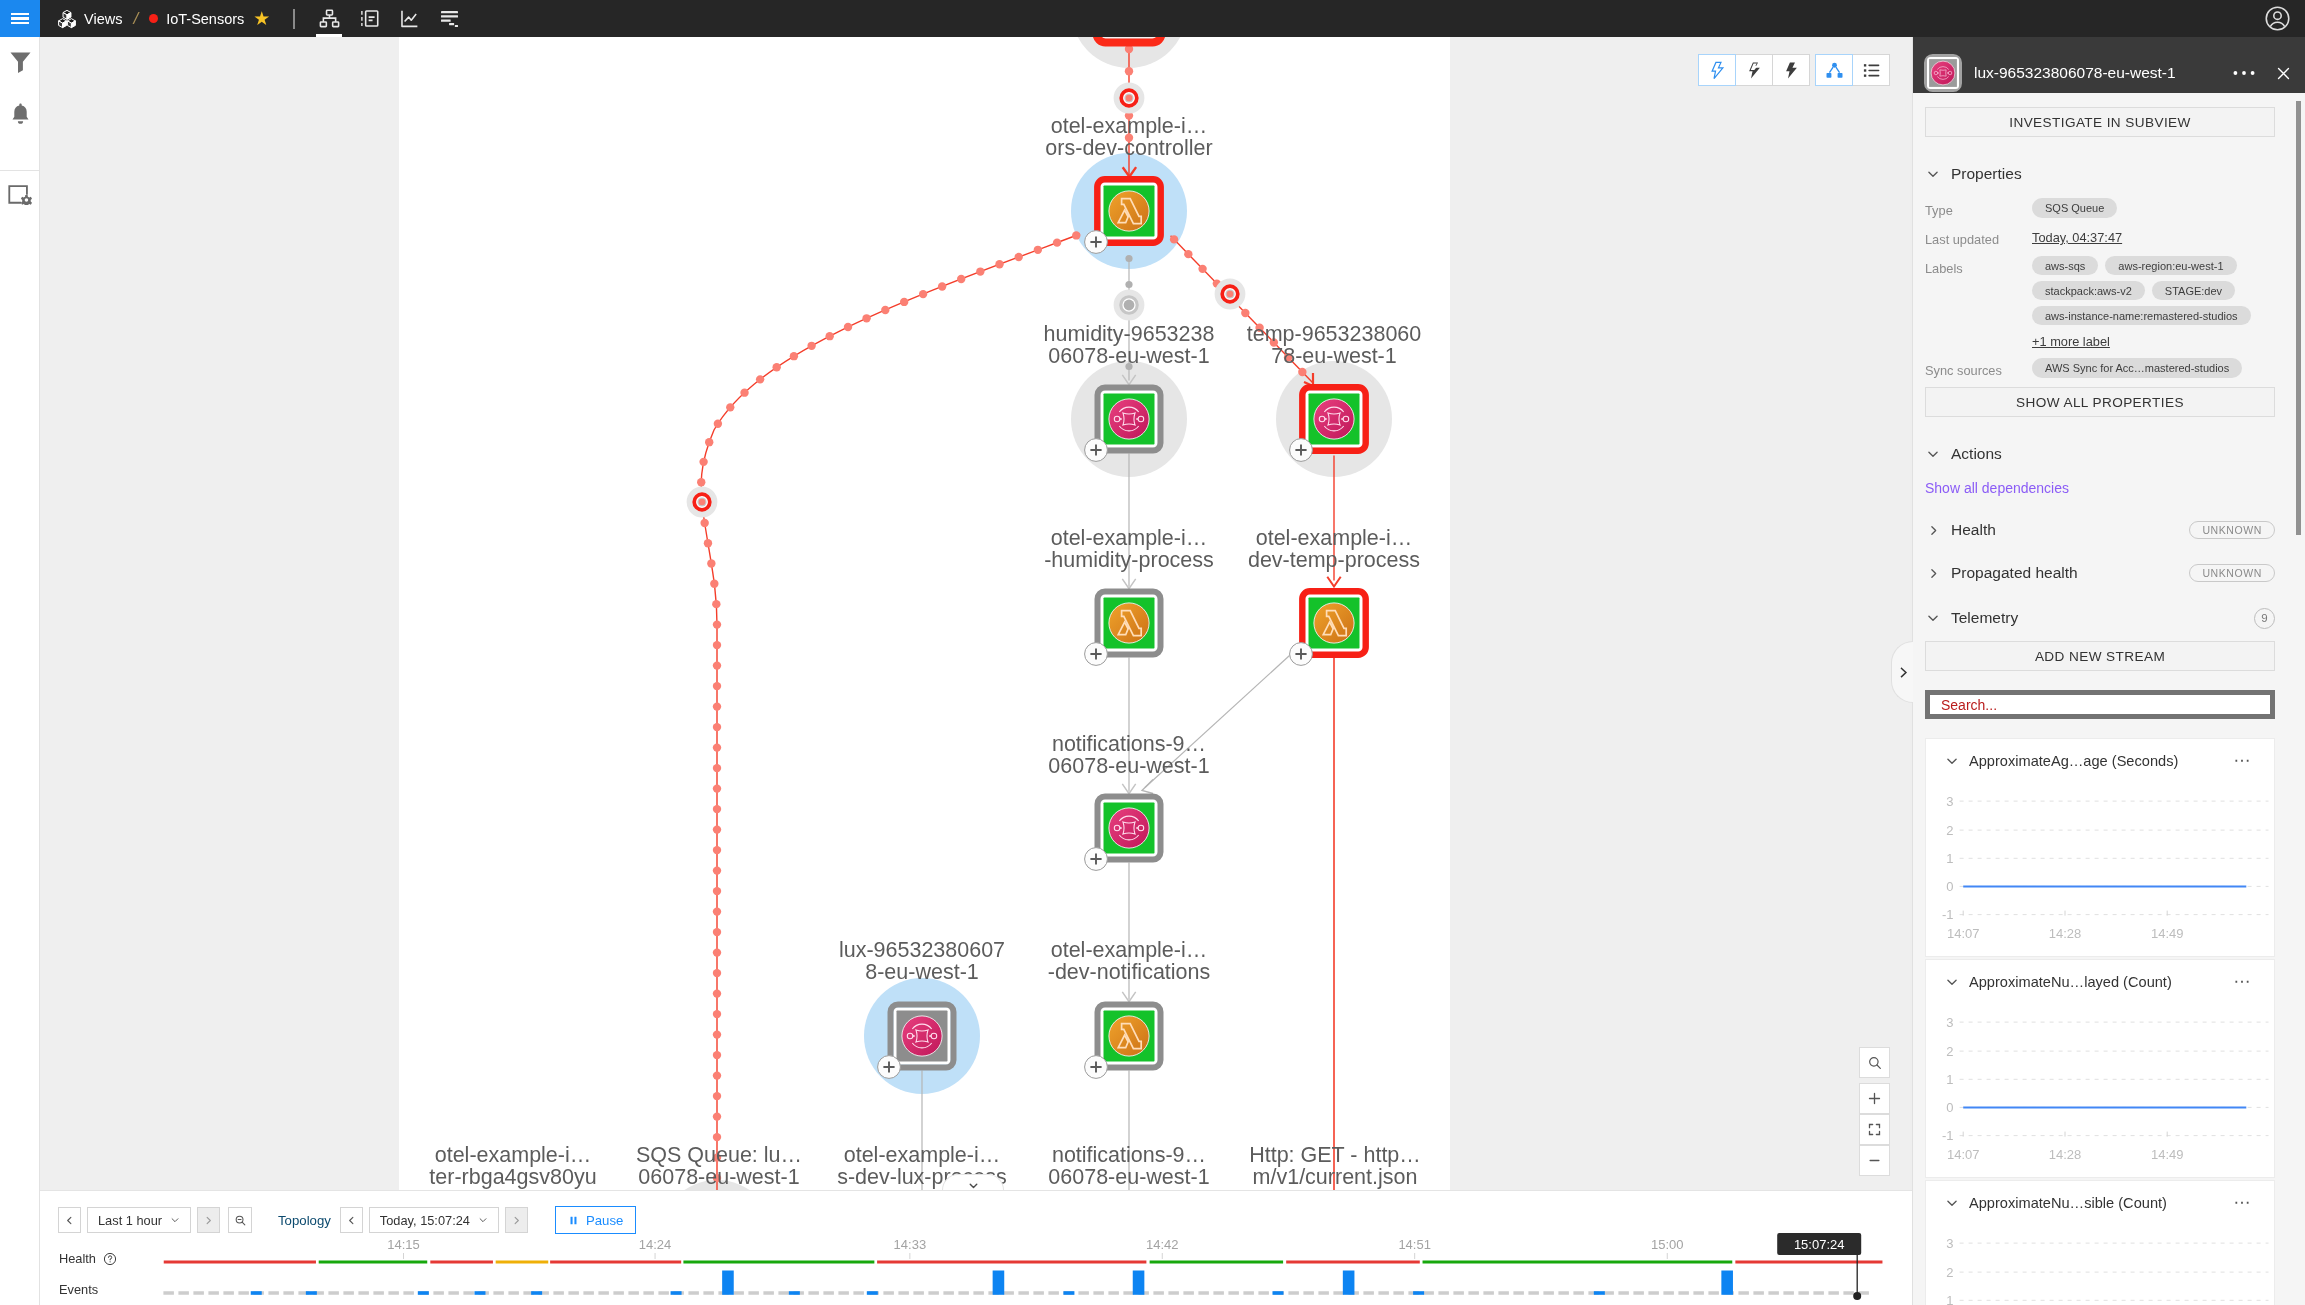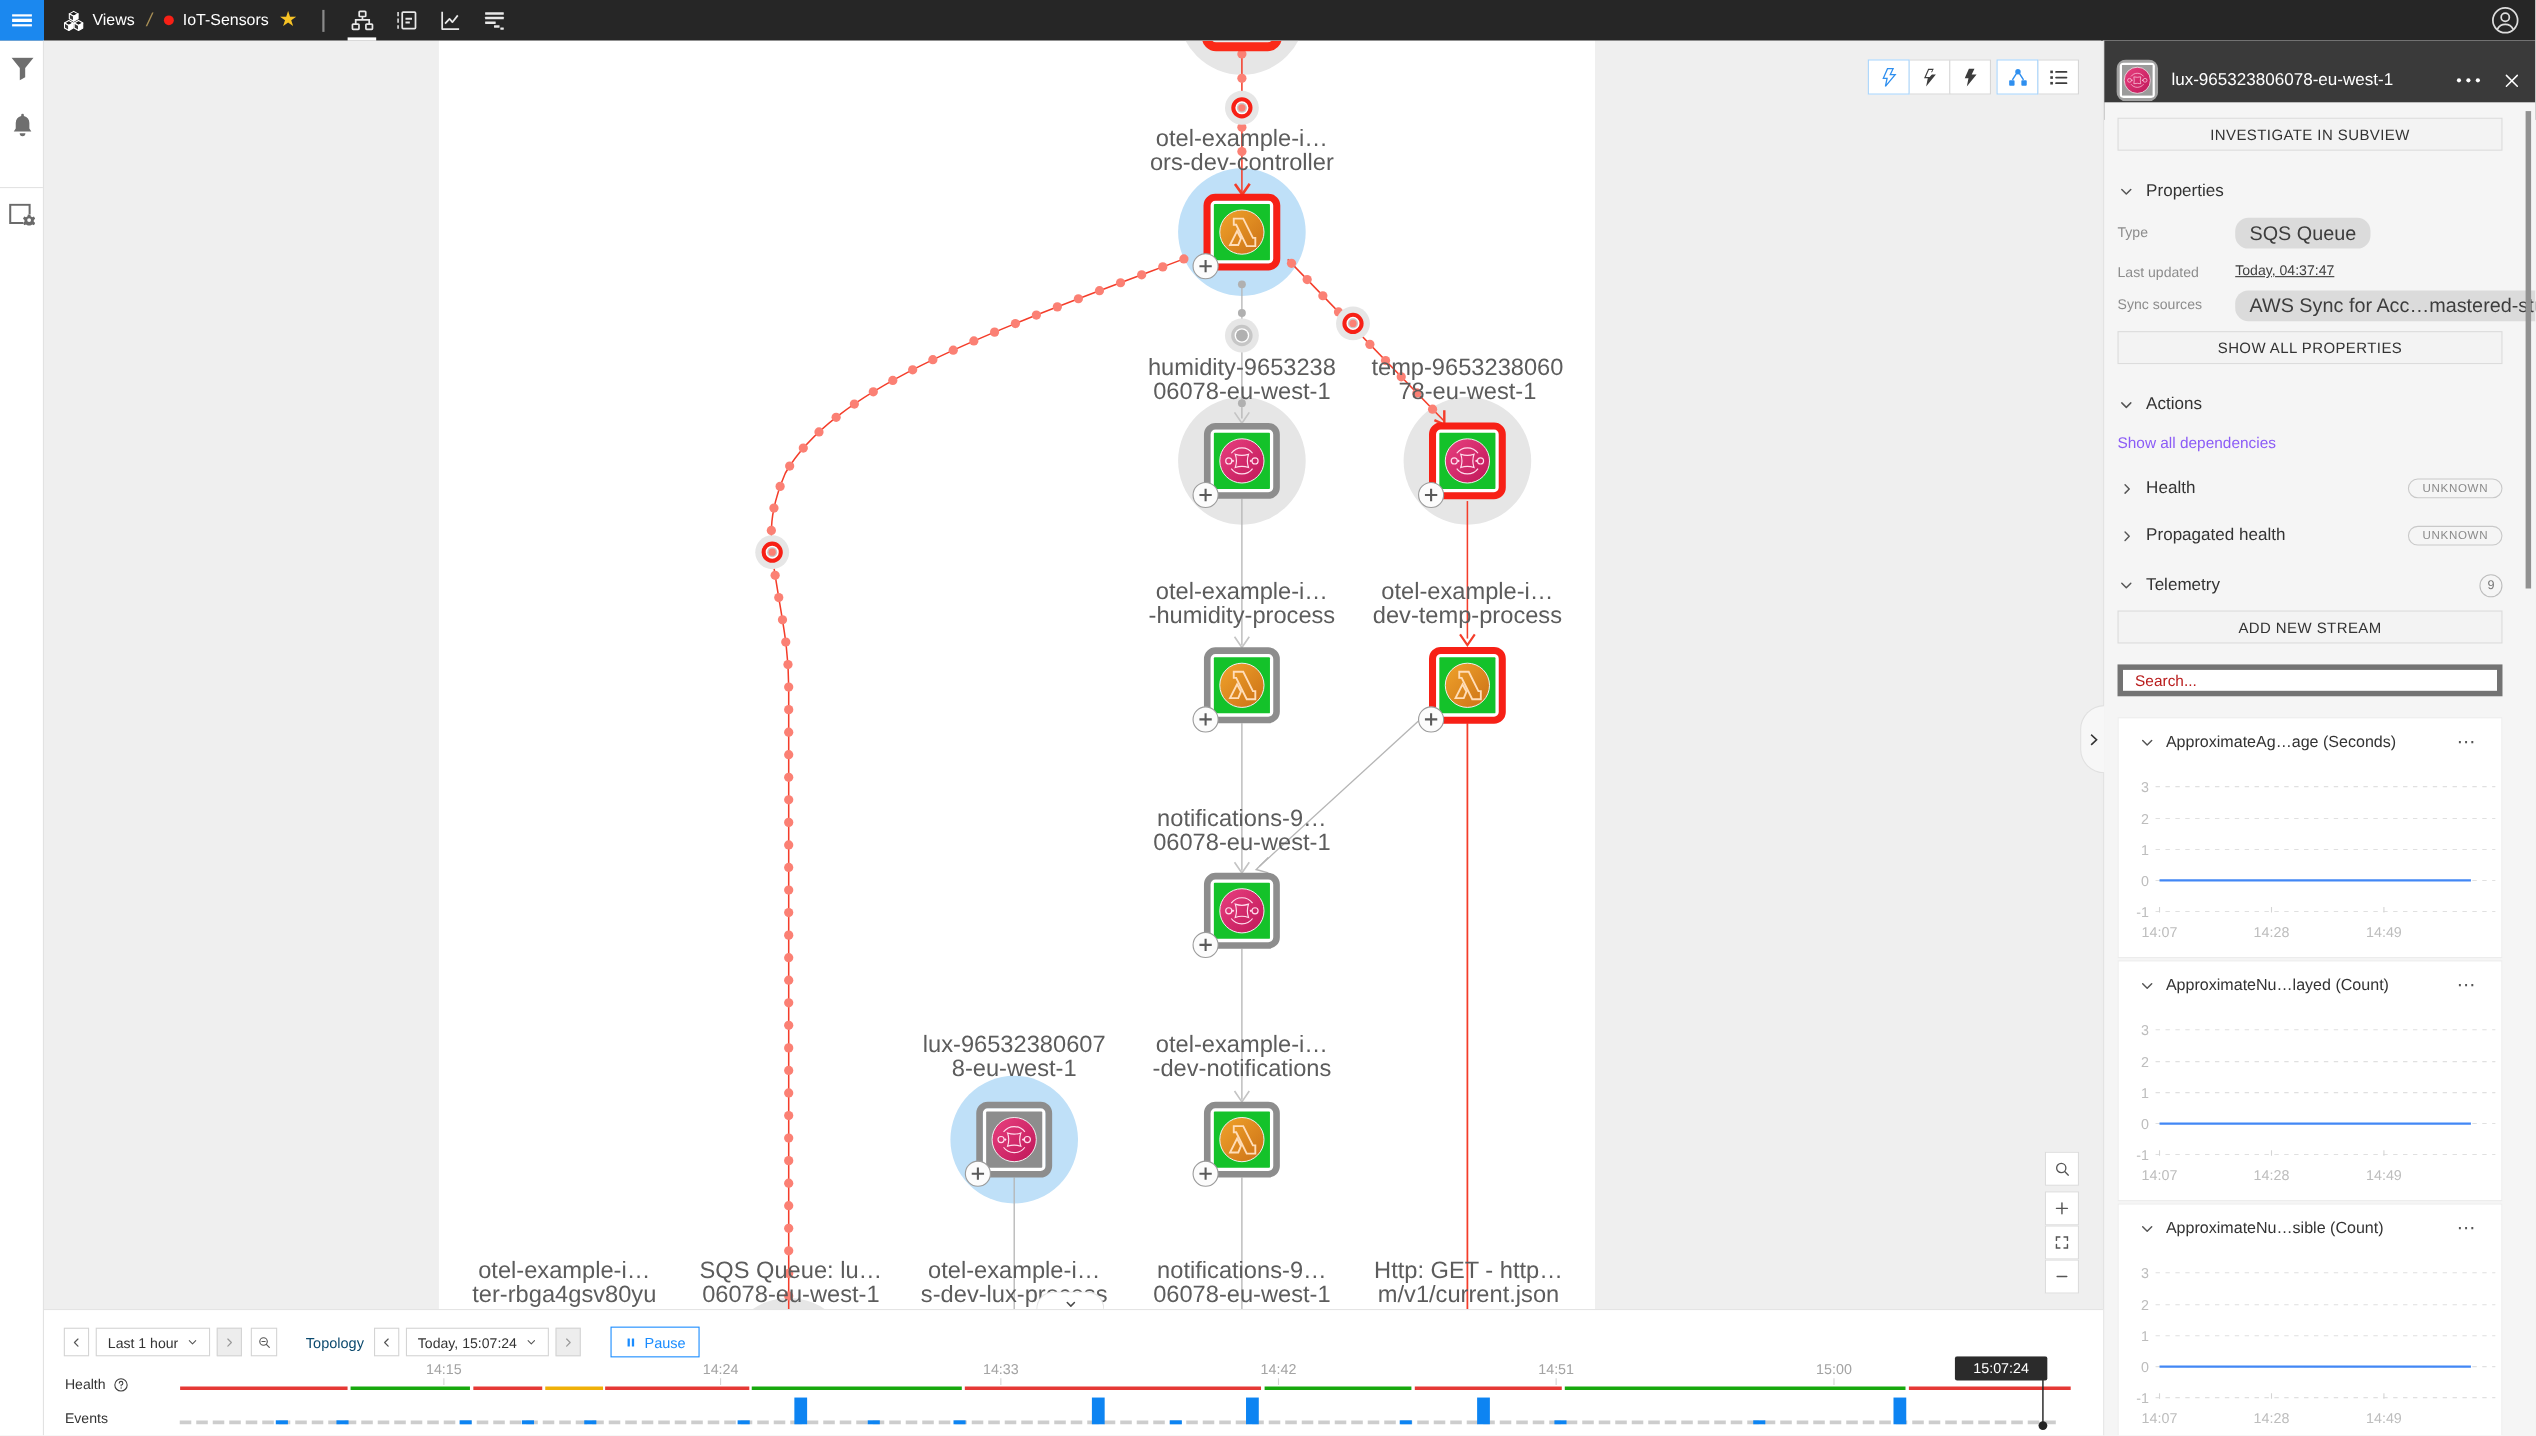--- a/index.html
+++ b/index.html
@@ -71,21 +71,21 @@
   .rp-inner { padding:14px 31px 0 12px; width:393px; }
   .btn-outline { width:100%; height:30px; border:1px solid #dcdcdc; background:#f3f3f3; font-size:13.6px; letter-spacing:.4px; color:#333; display:flex; align-items:center; justify-content:center; cursor:pointer; font-family:inherit;}
   .sect { display:flex; align-items:center; height:22px; margin:26px 0 13px 0; }
   .sect-chev { width:16px; color:#555; font-size:12px; display:flex; justify-content:center; }
   .sect-title { font-size:15.5px; color:#333; margin-left:10px; flex:1; }
   .badge-unknown { border:1px solid #c9c9c9; border-radius:11px; padding:2px 12px; font-size:10.5px; color:#8a8a8a; letter-spacing:.6px; }
   .badge-count { border:1px solid #bdbdbd; border-radius:50%; width:21px; height:21px; display:flex; align-items:center; justify-content:center; font-size:11.5px; color:#777; }
   .prow { display:flex; margin-bottom:9px; }
   .plabel { width:107px; font-size:12.8px; color:#8c8c8c; padding-top:5px; flex:none;}
   .pvals { flex:1; display:flex; flex-wrap:wrap; gap:6px 7px; }
-  .chip { background:#dbdbdb; border-radius:12px; padding:3.5px 13px; font-size:18px; color:#3d3d3d; white-space:nowrap;}
+  .chip { background:#dbdbdb; border-radius:12px; padding:3.5px 13px; font-size:11px; color:#3d3d3d; white-space:nowrap;}
   .link-ul { font-size:12.8px; color:#3d3d3d; text-decoration:underline; cursor:pointer; padding-top:3px;}
   .link-blue { color:#8b5cf6; font-size:14px; text-decoration:none; cursor:pointer; display:block; line-height:20px;}
   .search-box { width:100%; height:29px; border:5px solid #737373; background:#fff; padding:0 11px; font-size:14px; color:#b91c1c; display:flex; align-items:center; margin-top:19px;}
   .tcard { background:#fff; border:1px solid #ececec; margin-top:19px; padding:11px 0 9px 0; }
   .tcard-head { display:flex; align-items:center; padding:0 22px 0 19px;}
   .tcard-title { font-size:14.6px; color:#333; margin-left:10px; flex:1; white-space:nowrap;}
   .tcard-dots { color:#555; font-size:17px; letter-spacing:1.5px; cursor:pointer;}
   .rp-scroll { position:absolute; left:382.6px; top:64px; width:5.7px; height:434px; background:#919191; }
 
   
@@ -653,20 +653,31 @@
             <div class="prow">
               <div class="plabel">Type</div>
               <div class="pvals">
                 <span class="chip">SQS Queue</span>
               </div>
             </div>
             <div class="prow">
               <div class="plabel">Last updated</div>
               <div class="pvals">
                 <span class="link-ul">Today, 04:37:47</span>
+              </div>
+            </div>
+            <div class="prow">
+              <div class="plabel">Labels</div>
+              <div class="pvals">
+                <span class="chip">aws-sqs</span>
+                <span class="chip">aws-region:eu-west-1</span>
+                <span class="chip">stackpack:aws-v2</span>
+                <span class="chip">STAGE:dev</span>
+                <span class="chip">aws-instance-name:remastered-studios</span>
+                <div class="link-ul" style="flex-basis: 100%;">+1 more label</div>
               </div>
             </div>
             <div class="prow">
               <div class="plabel">Sync sources</div>
               <div class="pvals">
                 <span class="chip">AWS Sync for Acc…mastered-studios</span>
               </div>
             </div>
           </div>
         <div class="btn-outline" style="margin-top:4px">SHOW ALL PROPERTIES</div>

